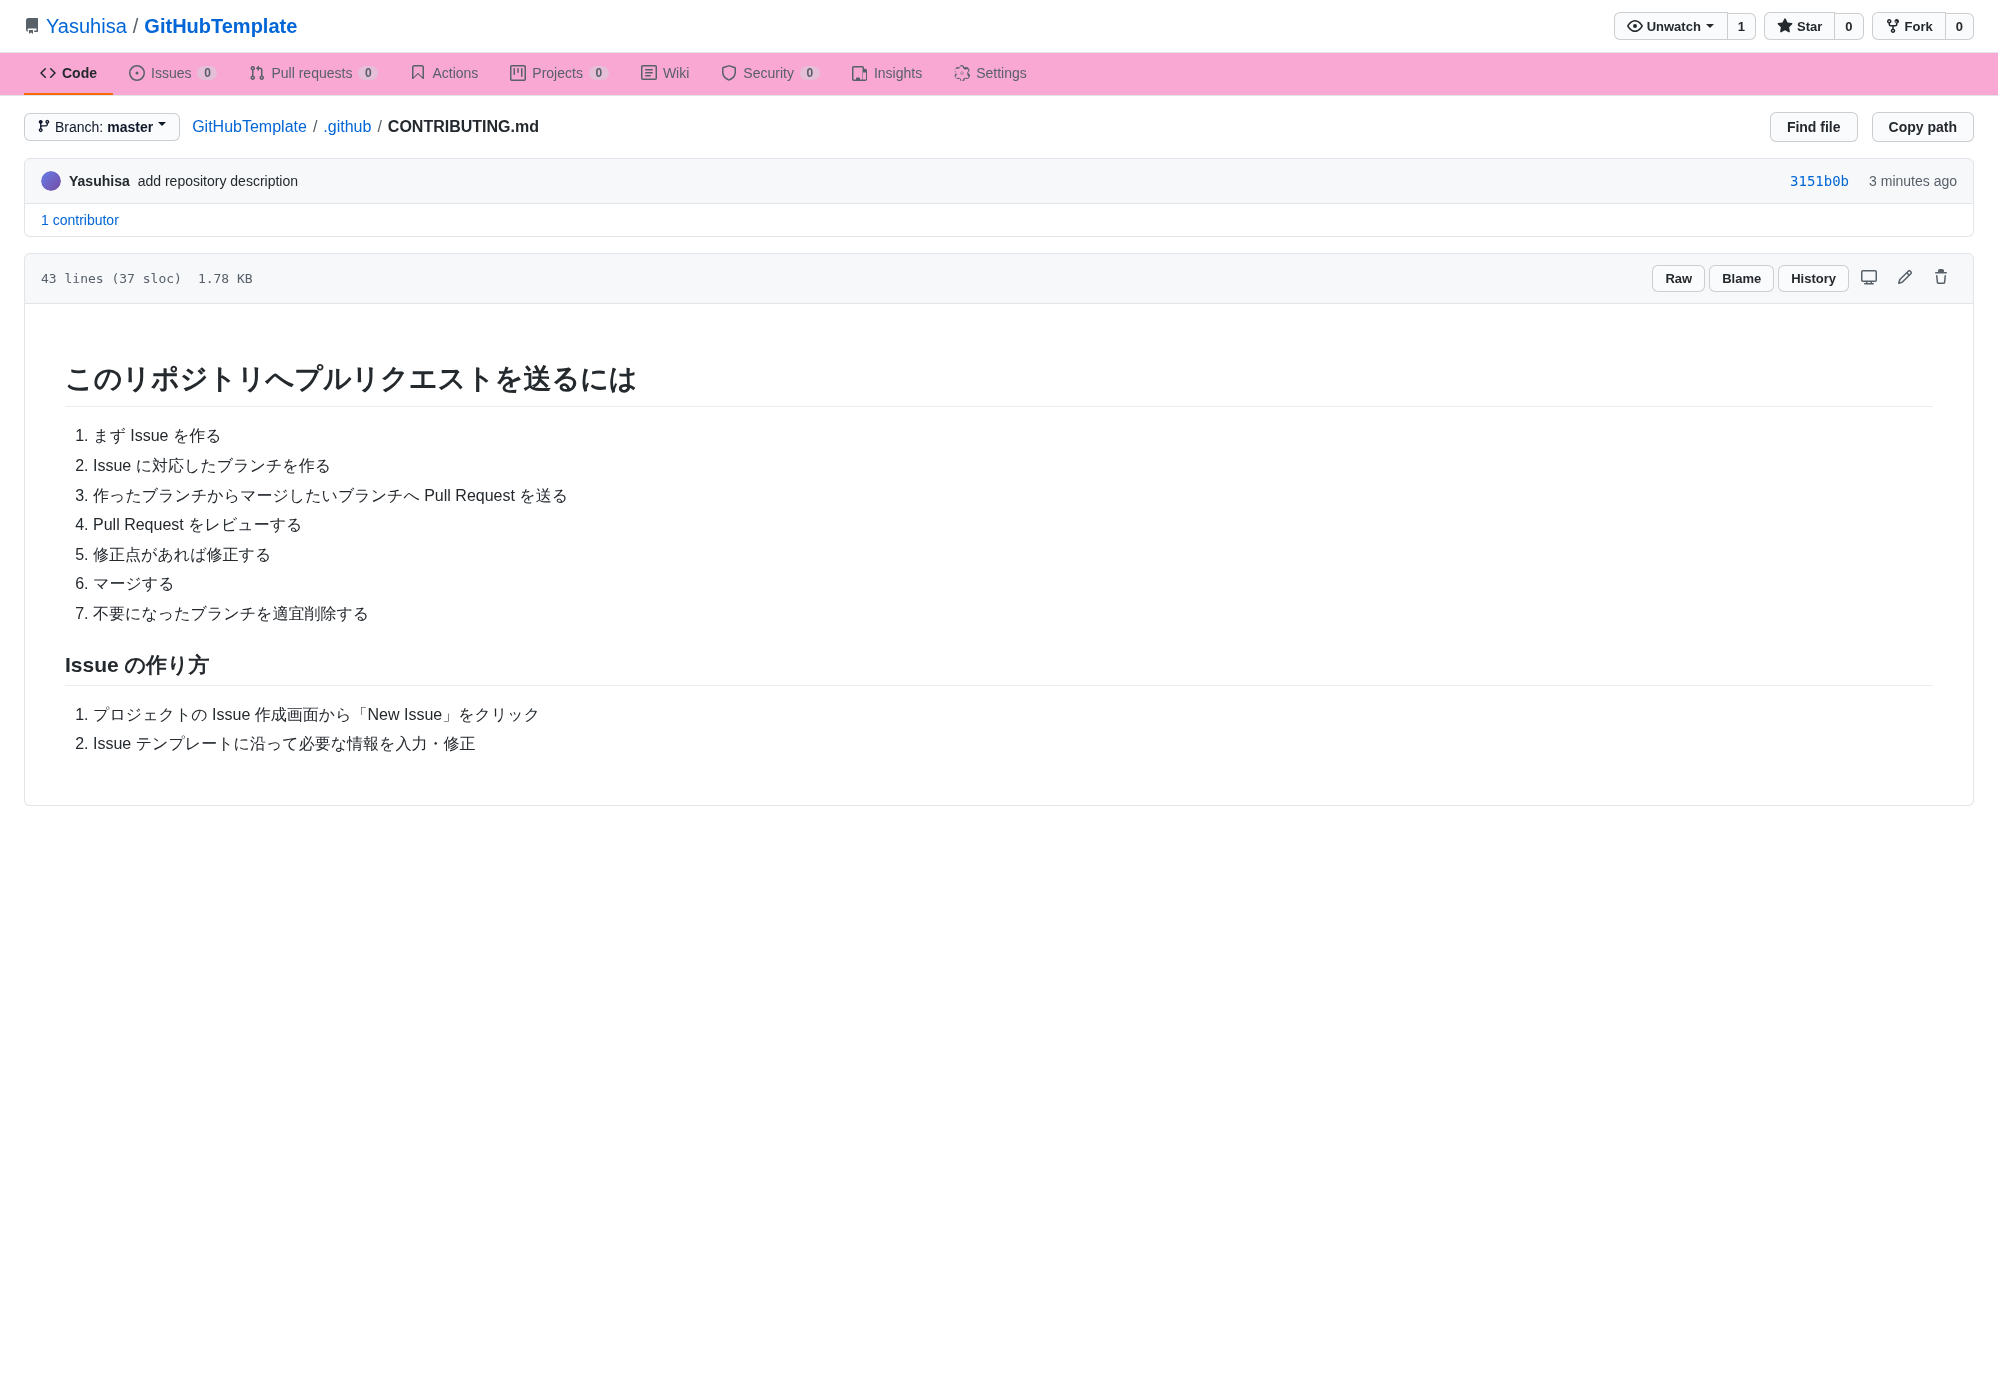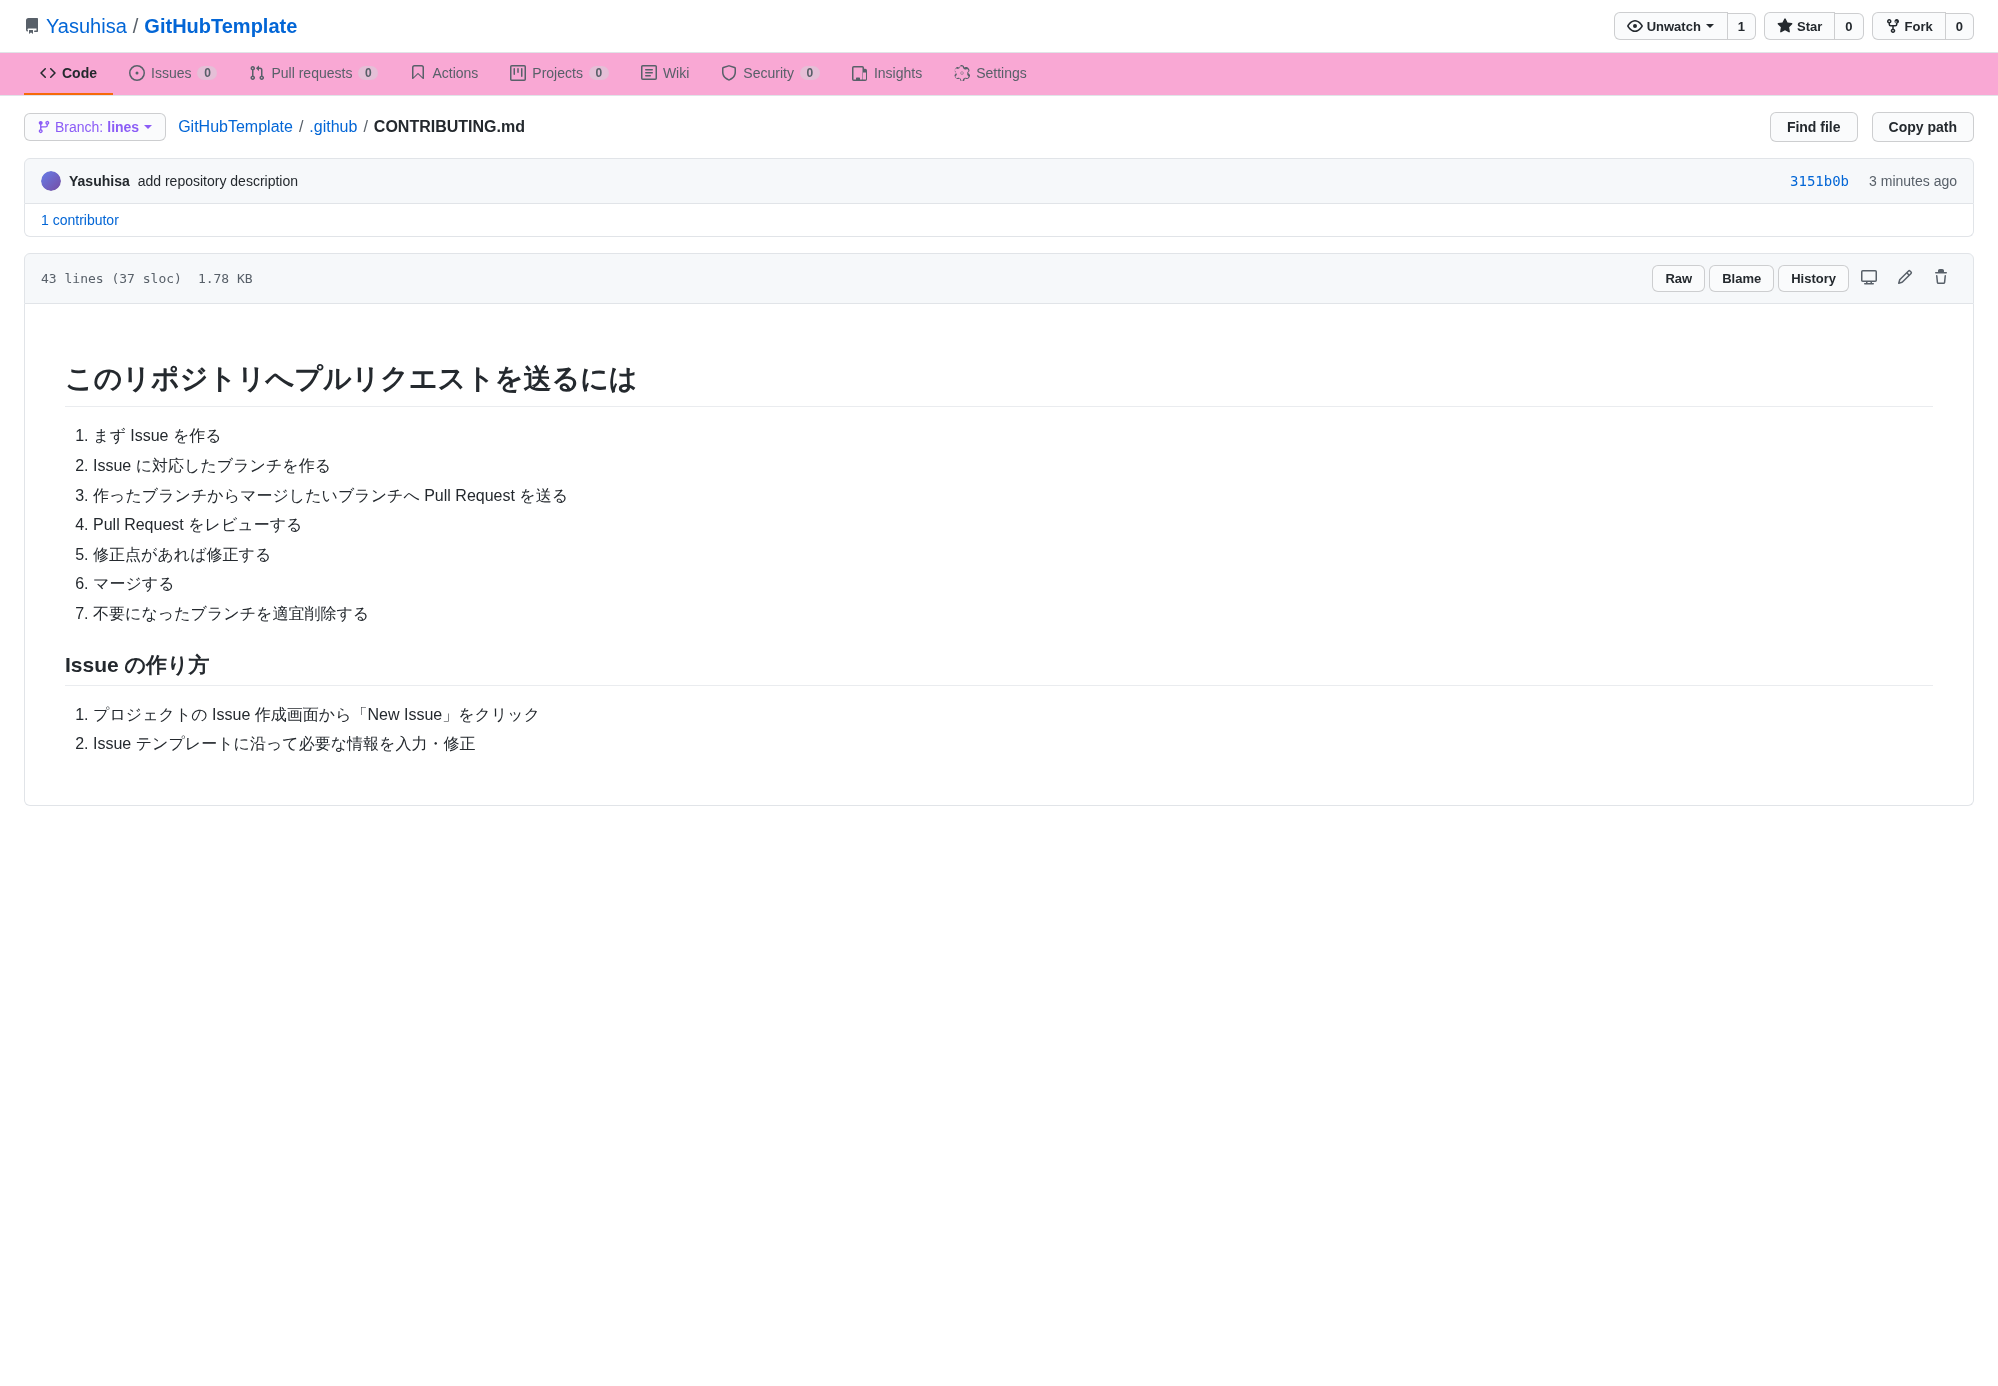--- a/index.html
+++ b/index.html
@@ -128,25 +128,25 @@
       font-weight: 600;
       color: #24292e;
       background: #fafbfc;
       border: 1px solid rgba(27,31,35,0.2);
       border-radius: 6px;
       cursor: pointer;
     }
     
     .branch-selector {
       display: inline-flex;
-      align-items: center;
+      align-items: flex-start;
       gap: 4px;
       padding: 5px 12px;
       font-size: 14px;
-      color: #8b5cf6;
+      color: #0f172a;
       background: #fafbfc;
       border: 1px solid rgba(27,31,35,0.2);
       border-radius: 6px;
       cursor: pointer;
     }
     
     .commit-info {
       display: flex;
       align-items: center;
       justify-content: space-between;
@@ -391,21 +391,21 @@
   </a>
 </nav>
 
 <div class="file-header">
   <div style="display:flex; align-items:center; gap:12px;">
     <button class="branch-selector">
       <svg width="14" height="14" viewBox="0 0 16 16" fill="currentColor">
         <path d="M11.75 2.5a.75.75 0 100 1.5.75.75 0 000-1.5zm-2.25.75a2.25 2.25 0 113 2.122V6A2.5 2.5 0 0110 8.5H6a1 1 0 00-1 1v1.128a2.251 2.251 0 11-1.5 0V5.372a2.25 2.25 0 111.5 0v1.836A2.492 2.492 0 016 7h4a1 1 0 001-1v-.628A2.25 2.25 0 019.5 3.25zM4.25 12a.75.75 0 100 1.5.75.75 0 000-1.5zM3.5 3.25a.75.75 0 111.5 0 .75.75 0 01-1.5 0z"></path>
       </svg>
       <span>Branch:</span>
-      <strong>lines</strong>
+      <strong>master</strong>
       <svg width="10" height="10" viewBox="0 0 10 10" fill="currentColor">
         <path d="M5 7L1 3h8z"></path>
       </svg>
     </button>
     <div class="breadcrumb">
       <a href="#">GitHubTemplate</a>
       <span class="sep">/</span>
       <a href="#">.github</a>
       <span class="sep">/</span>
       <strong class="current">CONTRIBUTING.md</strong>

